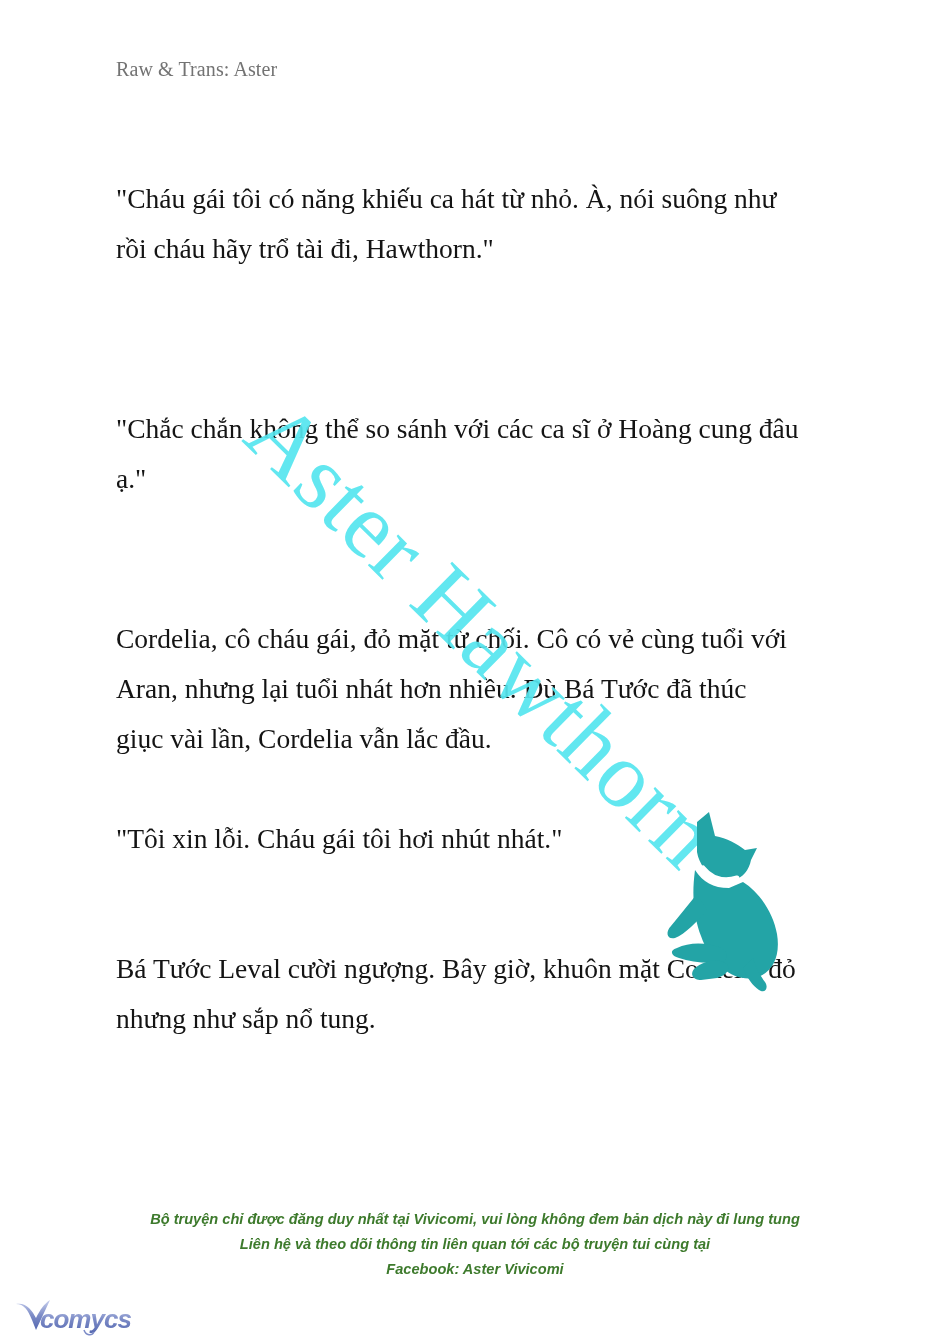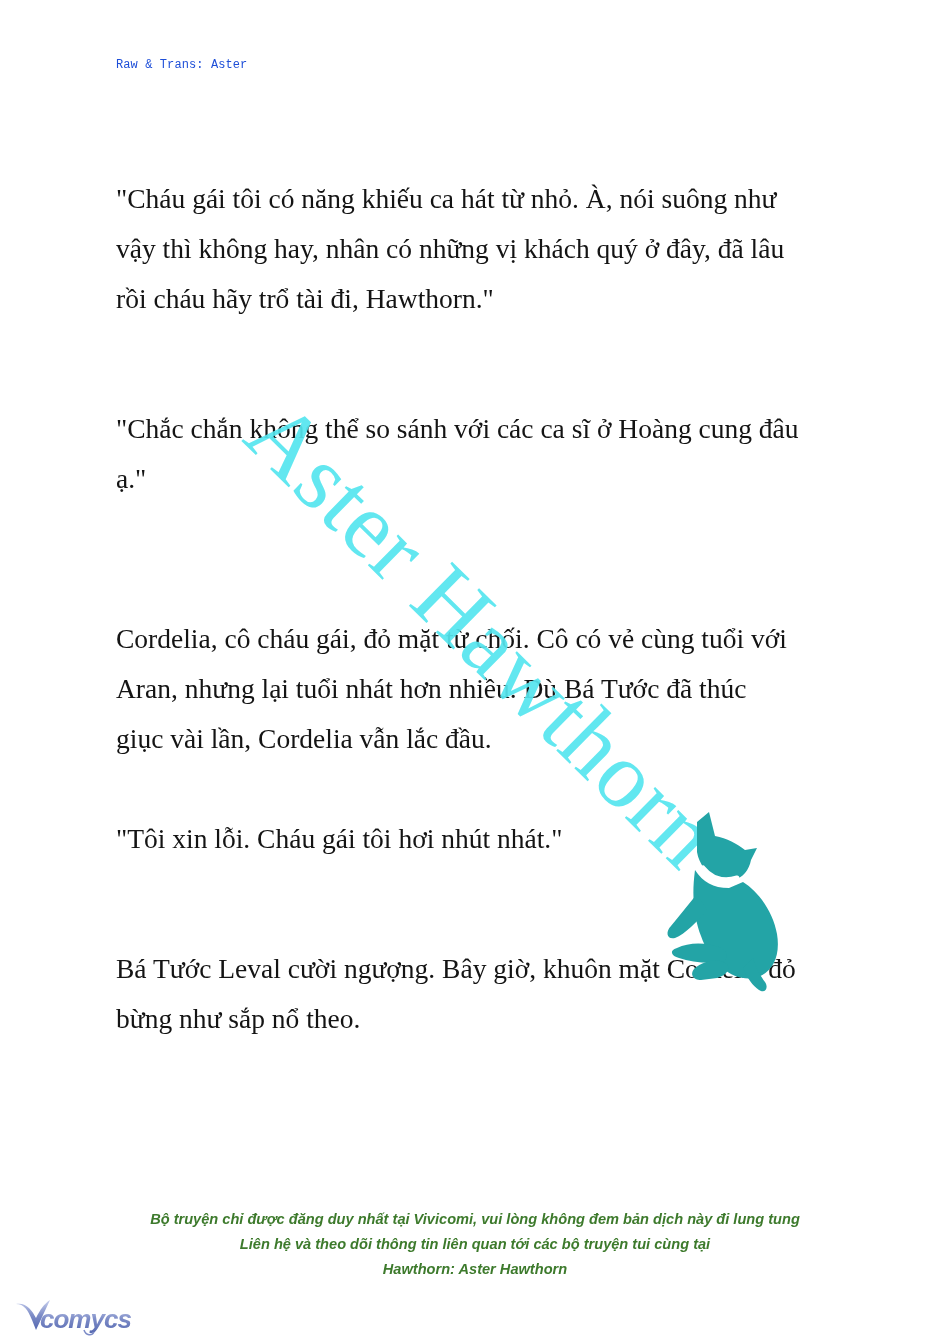--- a/index.html
+++ b/index.html
@@ -12,23 +12,23 @@
       height: 1343px;
       position: relative;
       overflow: hidden;
       font-family: "Liberation Serif", "DejaVu Serif", serif;
       color: #111111;
     }
     .header-credit {
       position: absolute;
       left: 116px;
       top: 58px;
-      font-family: Liberation Mono, monospace;
-      font-size: 12px;
-      color: #1d4ed8;
+      font-family: Liberation Serif, serif;
+      font-size: 20px;
+      color: #737373;
       letter-spacing: 0.1px;
     }
     .para {
       position: absolute;
       left: 116px;
       width: 740px;
       font-size: 27.5px;
       line-height: 50px;
       color: #141414;
       white-space: nowrap;
@@ -91,42 +91,41 @@
       height: 42px;
     }
   </style>
 </head>
 <body>
 
 <div class="header-credit">Raw &amp; Trans: Aster</div>
 
 <div class="para" id="p1">
   <span class="line">"Cháu gái tôi có năng khiếu ca hát từ nhỏ. À, nói suông như</span>
-  <span class="line">vậy thì không hay, nhân có những vị khách quý ở đây, đã lâu</span>
   <span class="line">rồi cháu hãy trổ tài đi, Hawthorn."</span>
 </div>
 
 <div class="para" id="p2">
   <span class="line">"Chắc chắn không thể so sánh với các ca sĩ ở Hoàng cung đâu</span>
   <span class="line">ạ."</span>
 </div>
 
 <div class="para" id="p3">
   <span class="line">Cordelia, cô cháu gái, đỏ mặt từ chối. Cô có vẻ cùng tuổi với</span>
   <span class="line">Aran, nhưng lại tuổi nhát hơn nhiều. Dù Bá Tước đã thúc</span>
   <span class="line">giục vài lần, Cordelia vẫn lắc đầu.</span>
 </div>
 
 <div class="para" id="p4">
   <span class="line">"Tôi xin lỗi. Cháu gái tôi hơi nhút nhát."</span>
 </div>
 
 <div class="para" id="p5">
   <span class="line">Bá Tước Leval cười ngượng. Bây giờ, khuôn mặt Cordelia đỏ</span>
-  <span class="line">bừng như sắp nổ theo.</span>
+  <span class="line">nhưng như sắp nổ tung.</span>
 </div>
 
 <div class="watermark">Aster Hawthorn</div>
 
 <svg class="cat-logo" viewBox="0 0 130 185" xmlns="http://www.w3.org/2000/svg">
   <g fill="#23a4a6">
 
     <path d="M42 14 L54 4 L60 28 C72 30 82 36 90 42 L102 40 L96 52 C94 62 88 70 78 72 L62 70 C52 66 44 56 42 44 Z"></path>
 
     <path d="M40 62 C48 74 58 80 74 80 L88 74 C104 84 118 104 122 126 C126 150 116 166 100 170 C88 172 76 168 68 160 C58 152 50 140 46 128 C40 112 36 92 40 62 Z"></path>
@@ -139,21 +138,21 @@
 
     <path d="M88 160 C92 170 98 178 104 182 C110 186 114 180 110 174 C104 166 100 158 98 150 Z"></path>
   </g>
 
   <path d="M48 60 C56 70 68 74 82 70" stroke="#ffffff" stroke-width="5" fill="none" stroke-linecap="round"></path>
 </svg>
 
 <div class="footer">
   <span class="fline">Bộ truyện chỉ được đăng duy nhất tại Vivicomi, vui lòng không đem bản dịch này đi lung tung</span>
   <span class="fline">Liên hệ và theo dõi thông tin liên quan tới các bộ truyện tui cùng tại</span>
-  <span class="fline">Hawthorn: Aster Hawthorn</span>
+  <span class="fline">Facebook: Aster Vivicomi</span>
 </div>
 
 <svg class="site-logo" viewBox="0 0 130 42" xmlns="http://www.w3.org/2000/svg">
   <defs>
     <linearGradient id="lg" x1="0" y1="0" x2="0" y2="1">
       <stop offset="0" stop-color="#c8d0ee"></stop>
       <stop offset="0.5" stop-color="#7d8cc7"></stop>
       <stop offset="1" stop-color="#5467b0"></stop>
     </linearGradient>
   </defs>

